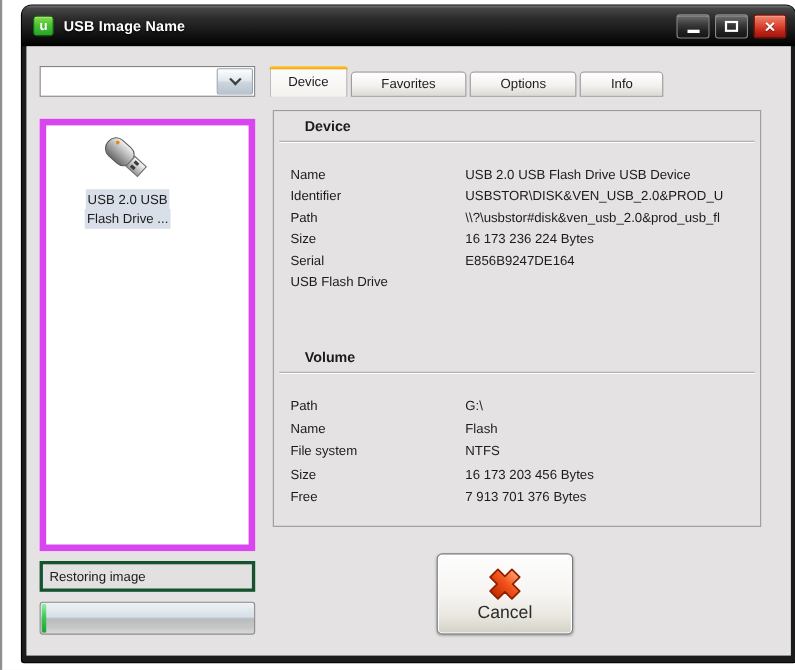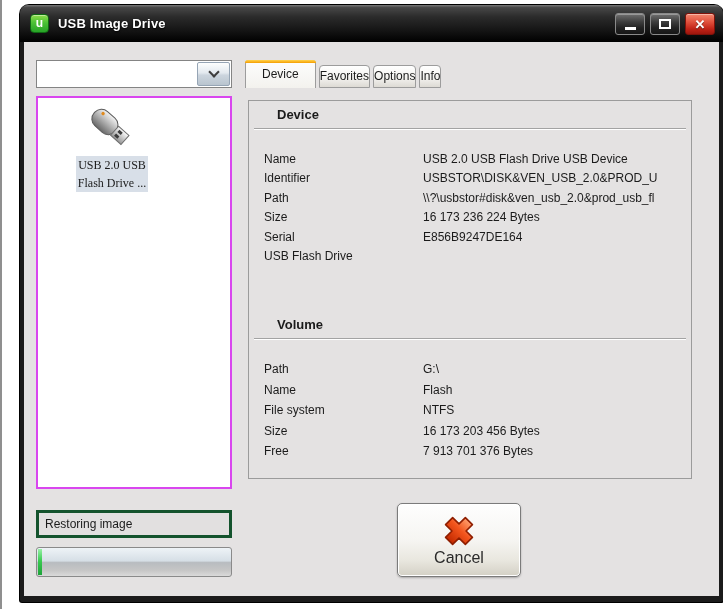--- a/index.html
+++ b/index.html
@@ -71,22 +71,22 @@
     background: linear-gradient(180deg, #fdfefe 0%, #e3e9ef 45%, #ccd5de 55%, #b9c4cf 100%);
     border: 1px solid #96a5b5; border-radius: 2px;
     display: flex; align-items: center; justify-content: center;
   }
   .chevron {
     width: 8px; height: 8px; margin-top: -5px;
     border-right: 2px solid #3d3d3d; border-bottom: 2px solid #3d3d3d;
     transform: rotate(45deg);
   }
   .listbox {
-    position: absolute; left: 12px; top: 54px; width: 196px; height: 393px;
-    background: #fff; border: 2px solid #d946ef; overflow: hidden; font-family: Liberation Serif, serif;
+    position: absolute; left: 12px; top: 66px; width: 196px; height: 393px;
+    background: #fff; border: 6px solid #d946ef; overflow: hidden;
   }
   .list-item { width: 124px; margin: 6px 0 0 12px; text-align: center; }
   .list-item svg { display: block; margin: 0 auto; }
   .item-label { line-height: 18px; margin-top: 2px; }
   .item-label span { display: inline-block; background: #d8dfe8; padding: 0 2px; }
   .statusbox {
     position: absolute; left: 12px; top: 468px; width: 196px; height: 28px;
     border: 3px solid #14532d; background: #e2e0e0;
   }
   .statusbox span { display: block; margin: 4px 0 0 6px; }
@@ -99,21 +99,21 @@
     position: absolute; left: 1px; top: 1px; bottom: 1px;
     background: linear-gradient(180deg, #97f0a6 0%, #3bcb52 45%, #1da339 100%);
   }
 
   
   .tabstrip {
     position: absolute; left: 221px; top: 18px; height: 28px;
     display: flex; align-items: flex-end; gap: 3px;
   }
   .tab {
-    height: 23px; line-height: 21px; padding: 0 0;
+    height: 23px; line-height: 21px; padding: 0 27px;
     background: linear-gradient(180deg, #ffffff 0%, #f3f2ef 55%, #ddDAD4 100%);
     border: 1px solid #9c9c9c; border-radius: 4px 4px 0 0;
     white-space: nowrap; cursor: default;
   }
   .tab.active {
     height: 28px; line-height: 27px; padding: 0 16px;
     background: linear-gradient(180deg, #fdfdfd 0%, #f3f2ee 100%);
     border-bottom: none; position: relative; z-index: 2;
   }
   .tab.active::before {
@@ -154,21 +154,21 @@
   }
 </style>
 </head>
 <body>
 
 <div class="edge-line"></div>
 
 <div class="window">
   <div class="titlebar">
     <span class="app-icon">u</span>
-    <span class="title">USB Image Drive</span>
+    <span class="title">USB Image Name</span>
     <span class="winbtns">
       <span class="wbtn min">
           <span class="glyph-min"></span>
         </span>
       <span class="wbtn max">
           <span class="glyph-max"></span>
         </span>
       <span class="wbtn close">
           <span class="glyph-close">✕</span>
         </span>

